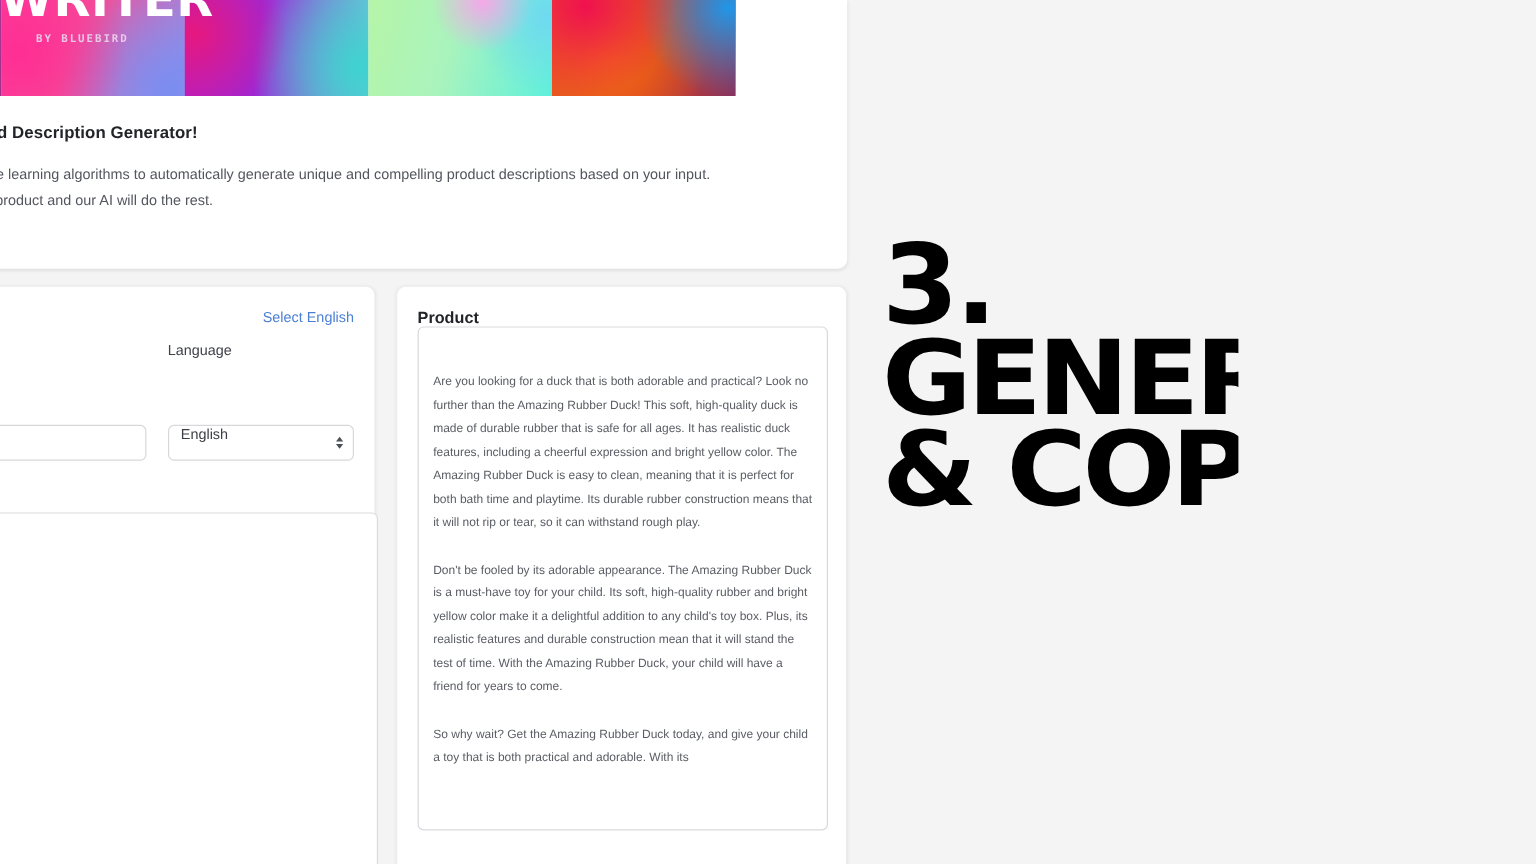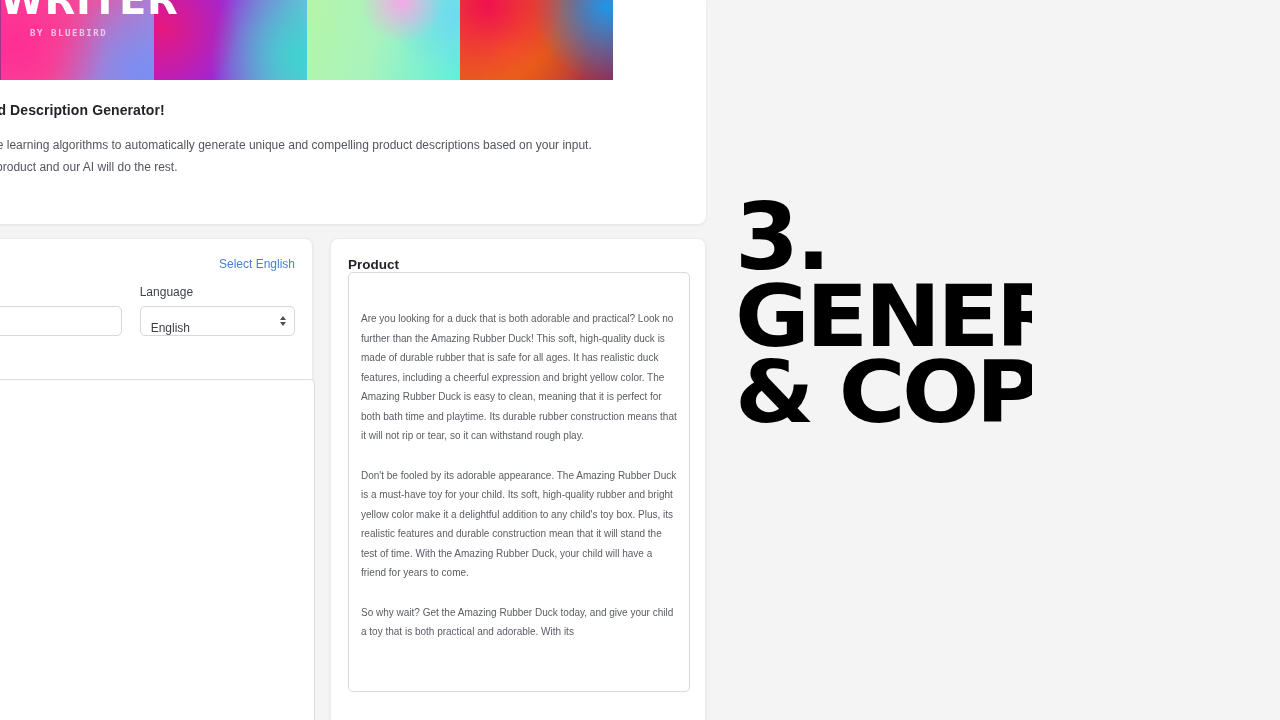--- a/index.html
+++ b/index.html
@@ -154,21 +154,21 @@
     margin-bottom: 14px;
   }
   .select-product-link {
     font-size: 12px;
     color: #4a7fd4;
     text-decoration: none;
     cursor: pointer;
   }
 
   .field-row { display: flex; gap: 18px; }
-  .field { display: flex; flex-direction: column; }
+  .field { display: flex; flex-direction: column; gap: 48px; }
   .field-title { width: 270px; }
   .field-lang  { width: 164px; }
 
   .field-label {
     font-size: 12px;
     color: #3f424a;
     margin-bottom: 7px;
   }
 
   .text-input, .select-input {
@@ -177,21 +177,21 @@
     border: 1px solid #d8d8dc;
     border-radius: 5px;
     background: #ffffff;
     font-family: "Liberation Sans", sans-serif;
     font-size: 12px;
     color: #3b3e45;
     padding: 0 10px;
     outline: none;
   }
   .select-wrap { position: relative; }
-  .select-input { width: 100%; padding-right: 26px; display: flex; align-items: flex-end; }
+  .select-input { width: 100%; padding-right: 26px; display: flex; align-items: flex-start; }
   .stepper {
     position: absolute;
     right: 9px;
     top: 50%;
     transform: translateY(-50%);
     display: flex;
     flex-direction: column;
     gap: 2px;
     line-height: 0;
     pointer-events: none;

